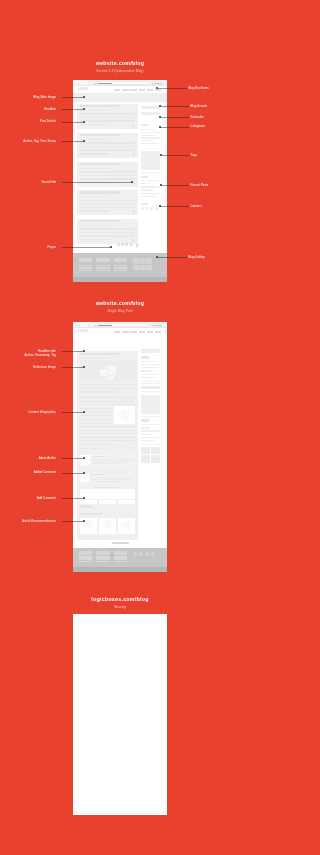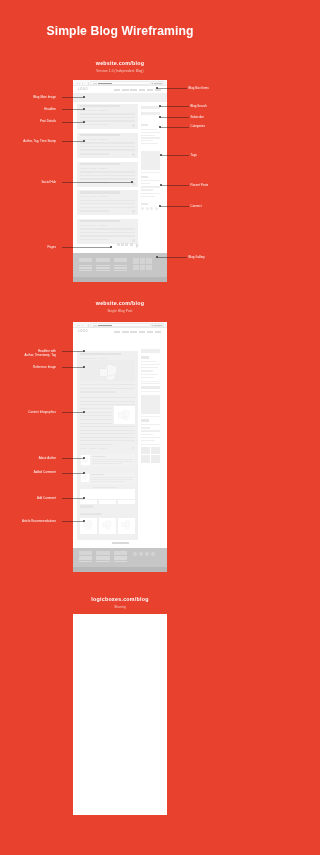--- a/index.html
+++ b/index.html
@@ -43,21 +43,20 @@
        white-space:nowrap;line-height:4.1px;}
   .ann.r{text-align:left;}
   .ann.l{text-align:right;}
   .lead{position:absolute;height:.55px;background:rgba(20,20,20,.42);}
   .ldot{position:absolute;width:2px;height:2px;border-radius:50%;background:#333333;}
 </style>
 </head>
 <body>
 
 <div class="page">
-  <div class="poster-title">Simple Blog Wireframing</div>
 
   <div class="sec-url" style="top:60px">website.com/blog</div>
   <div class="sec-sub" style="top:68.5px">Version 1.0 (Independent Blog)</div>
   <div class="mock" id="mock1" style="top:80px;height:202px">
       <div class="chrome" style="background: rgb(248, 248, 248);">
         <div class="dot" style="left: 3.6px; top: 2.5px;"></div>
         <div class="dot" style="left: 6.2px; top: 2.5px;"></div>
         <div class="dot" style="left: 8.8px; top: 2.5px;"></div>
         <div class="vsep" style="left: 14.5px; top: 1.6px; height: 3.2px;"></div>
         <div class="urlbar" style="left: 16.5px; top: 1.4px; width: 60px; height: 3.4px;"></div>

